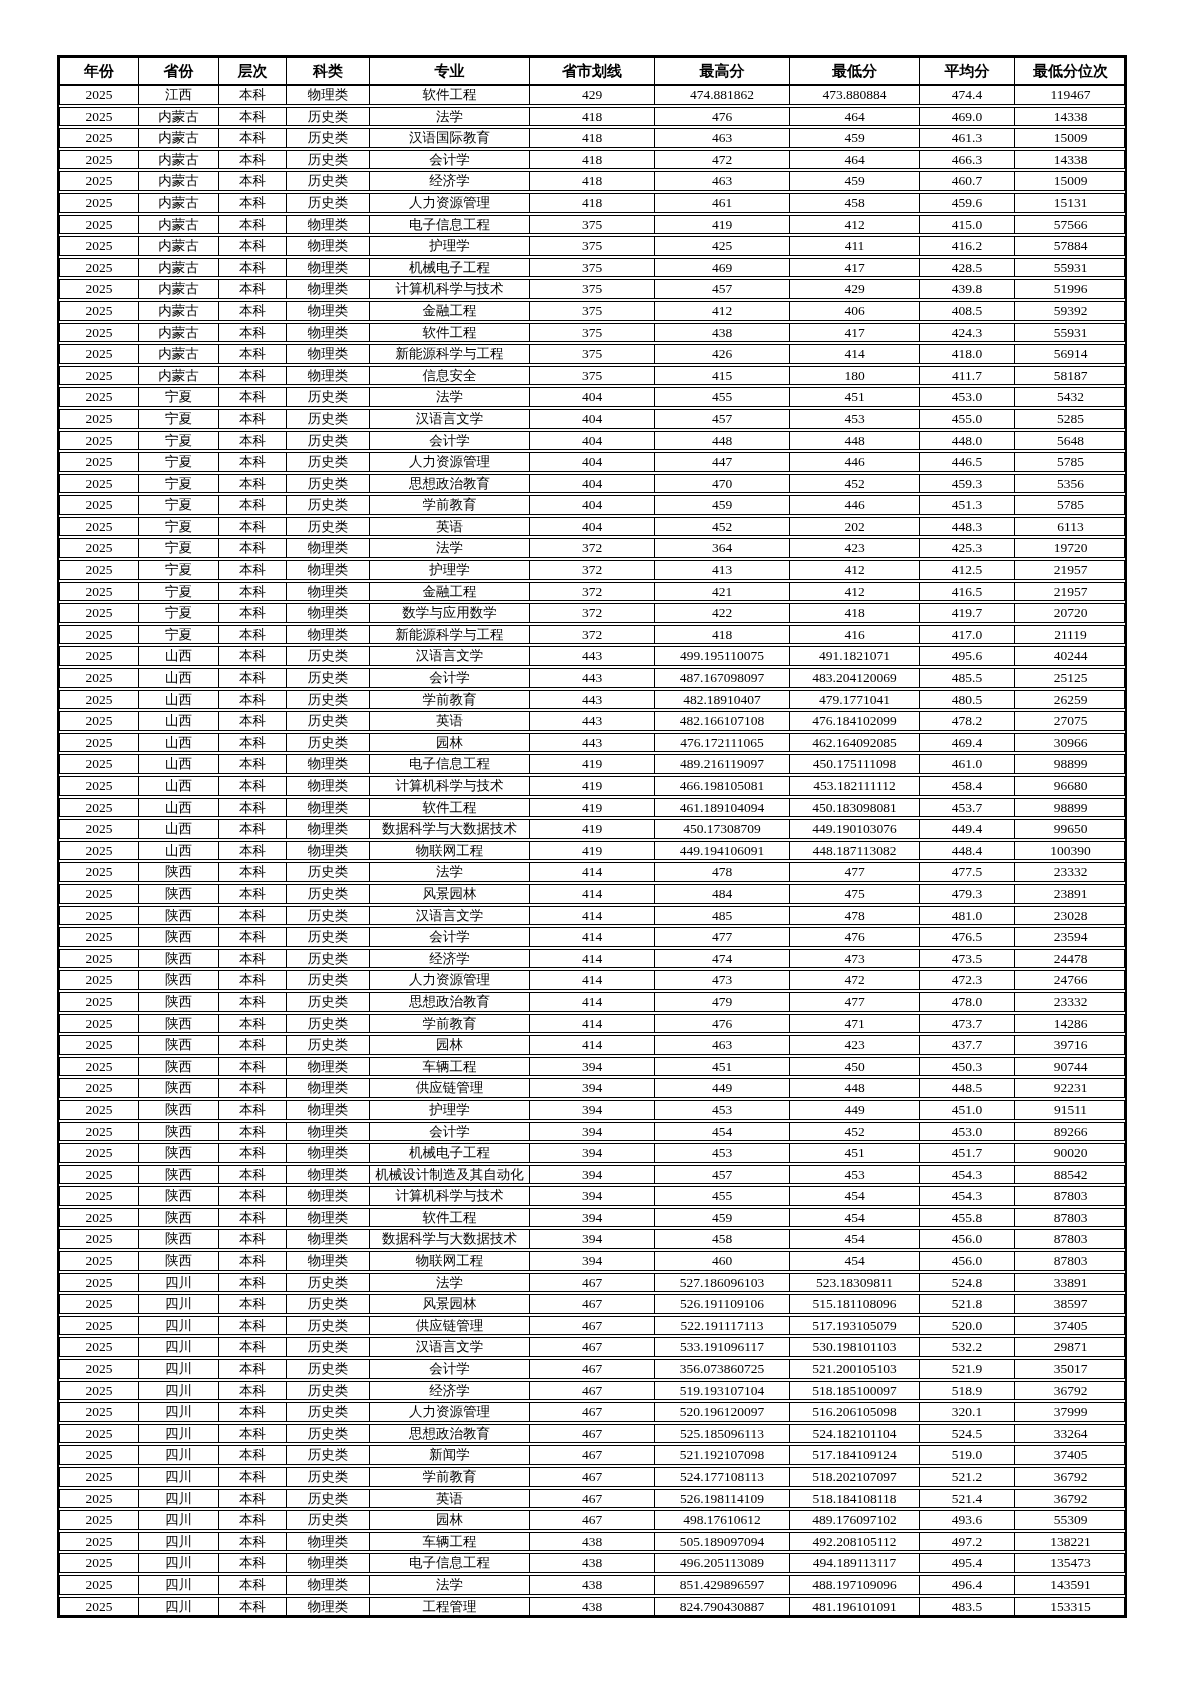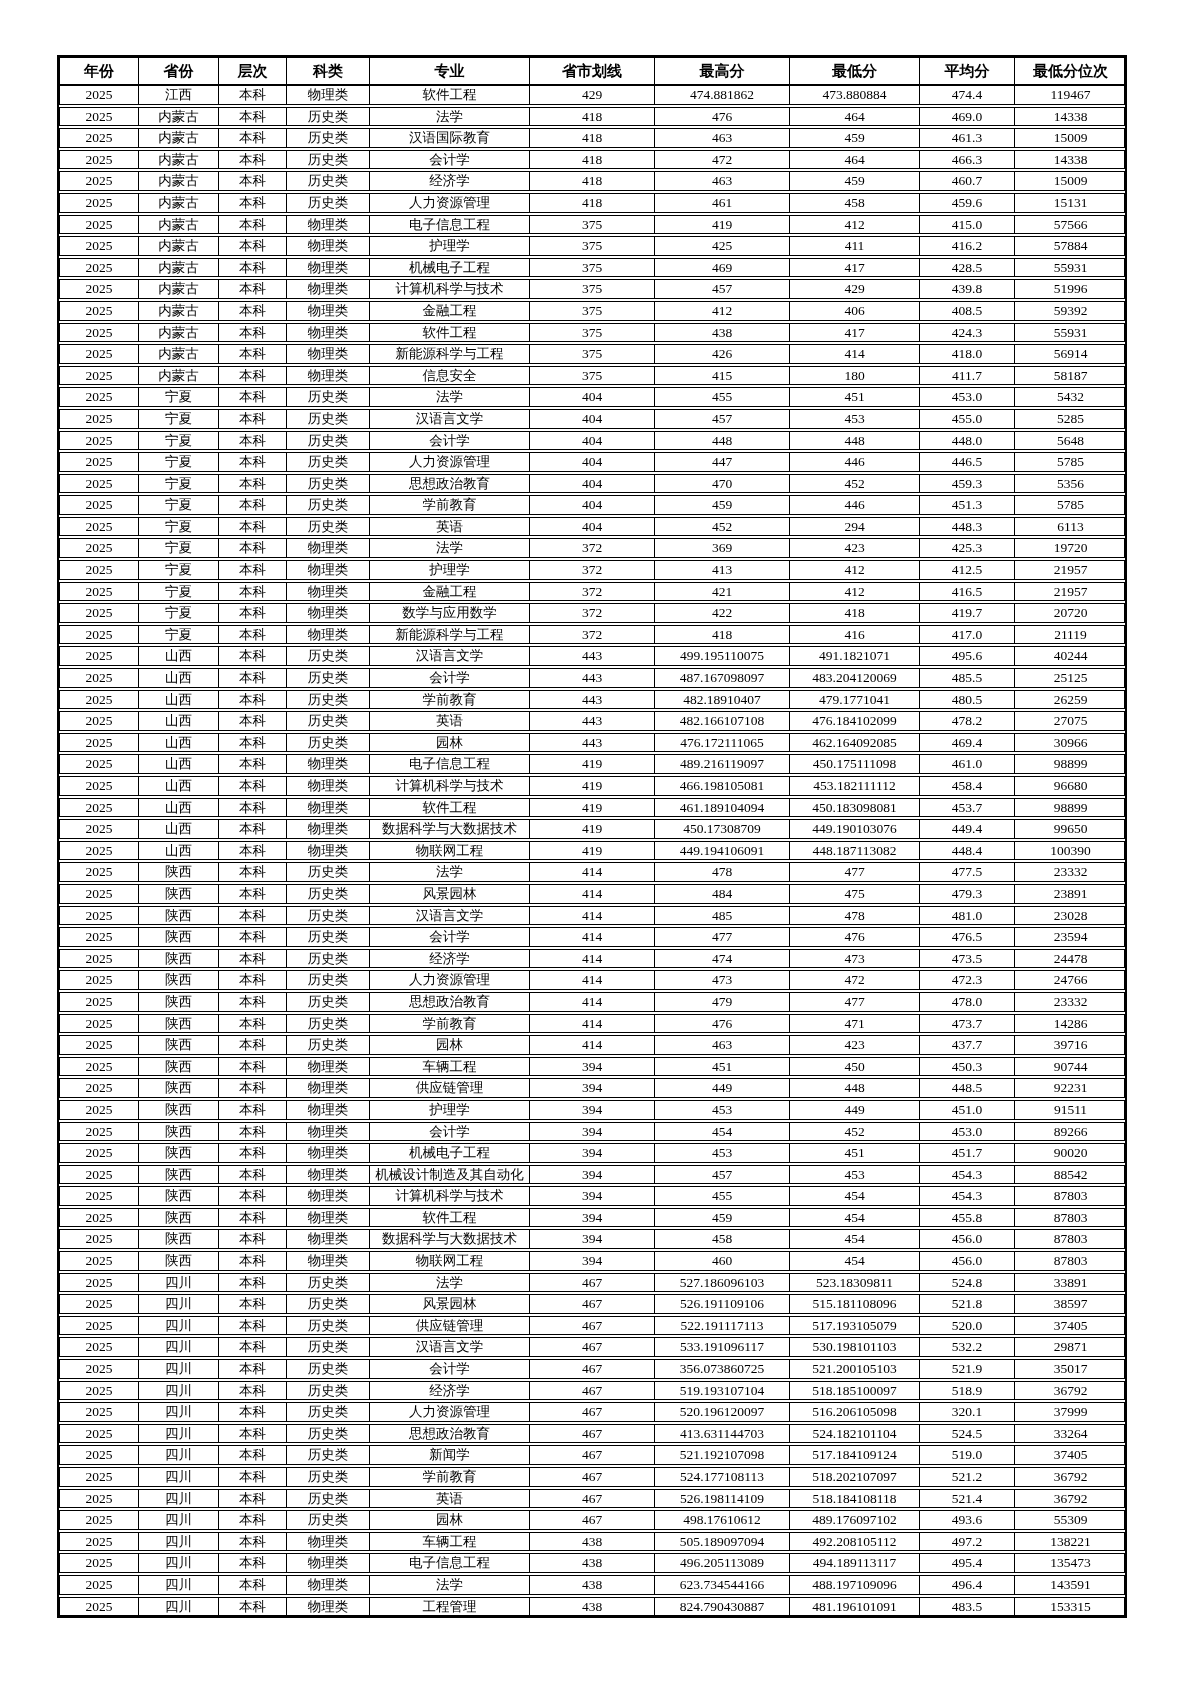--- a/index.html
+++ b/index.html
@@ -327,32 +327,32 @@
           <div class="cell">5785</div>
         </div>
         <div class="trow">
           <div class="cell">2025</div>
           <div class="cell">宁夏</div>
           <div class="cell">本科</div>
           <div class="cell">历史类</div>
           <div class="cell">英语</div>
           <div class="cell">404</div>
           <div class="cell">452</div>
-          <div class="cell">294</div>
+          <div class="cell">202</div>
           <div class="cell">448.3</div>
           <div class="cell">6113</div>
         </div>
         <div class="trow">
           <div class="cell">2025</div>
           <div class="cell">宁夏</div>
           <div class="cell">本科</div>
           <div class="cell">物理类</div>
           <div class="cell">法学</div>
           <div class="cell">372</div>
-          <div class="cell">369</div>
+          <div class="cell">364</div>
           <div class="cell">423</div>
           <div class="cell">425.3</div>
           <div class="cell">19720</div>
         </div>
         <div class="trow">
           <div class="cell">2025</div>
           <div class="cell">宁夏</div>
           <div class="cell">本科</div>
           <div class="cell">物理类</div>
           <div class="cell">护理学</div>
@@ -830,21 +830,21 @@
           <div class="cell">320.1</div>
           <div class="cell">37999</div>
         </div>
         <div class="trow">
           <div class="cell">2025</div>
           <div class="cell">四川</div>
           <div class="cell">本科</div>
           <div class="cell">历史类</div>
           <div class="cell">思想政治教育</div>
           <div class="cell">467</div>
-          <div class="cell">413.631144703</div>
+          <div class="cell">525.185096113</div>
           <div class="cell">524.182101104</div>
           <div class="cell">524.5</div>
           <div class="cell">33264</div>
         </div>
         <div class="trow">
           <div class="cell">2025</div>
           <div class="cell">四川</div>
           <div class="cell">本科</div>
           <div class="cell">历史类</div>
           <div class="cell">新闻学</div>
@@ -914,21 +914,21 @@
           <div class="cell">495.4</div>
           <div class="cell">135473</div>
         </div>
         <div class="trow">
           <div class="cell">2025</div>
           <div class="cell">四川</div>
           <div class="cell">本科</div>
           <div class="cell">物理类</div>
           <div class="cell">法学</div>
           <div class="cell">438</div>
-          <div class="cell">623.734544166</div>
+          <div class="cell">851.429896597</div>
           <div class="cell">488.197109096</div>
           <div class="cell">496.4</div>
           <div class="cell">143591</div>
         </div>
         <div class="trow">
           <div class="cell">2025</div>
           <div class="cell">四川</div>
           <div class="cell">本科</div>
           <div class="cell">物理类</div>
           <div class="cell">工程管理</div>

